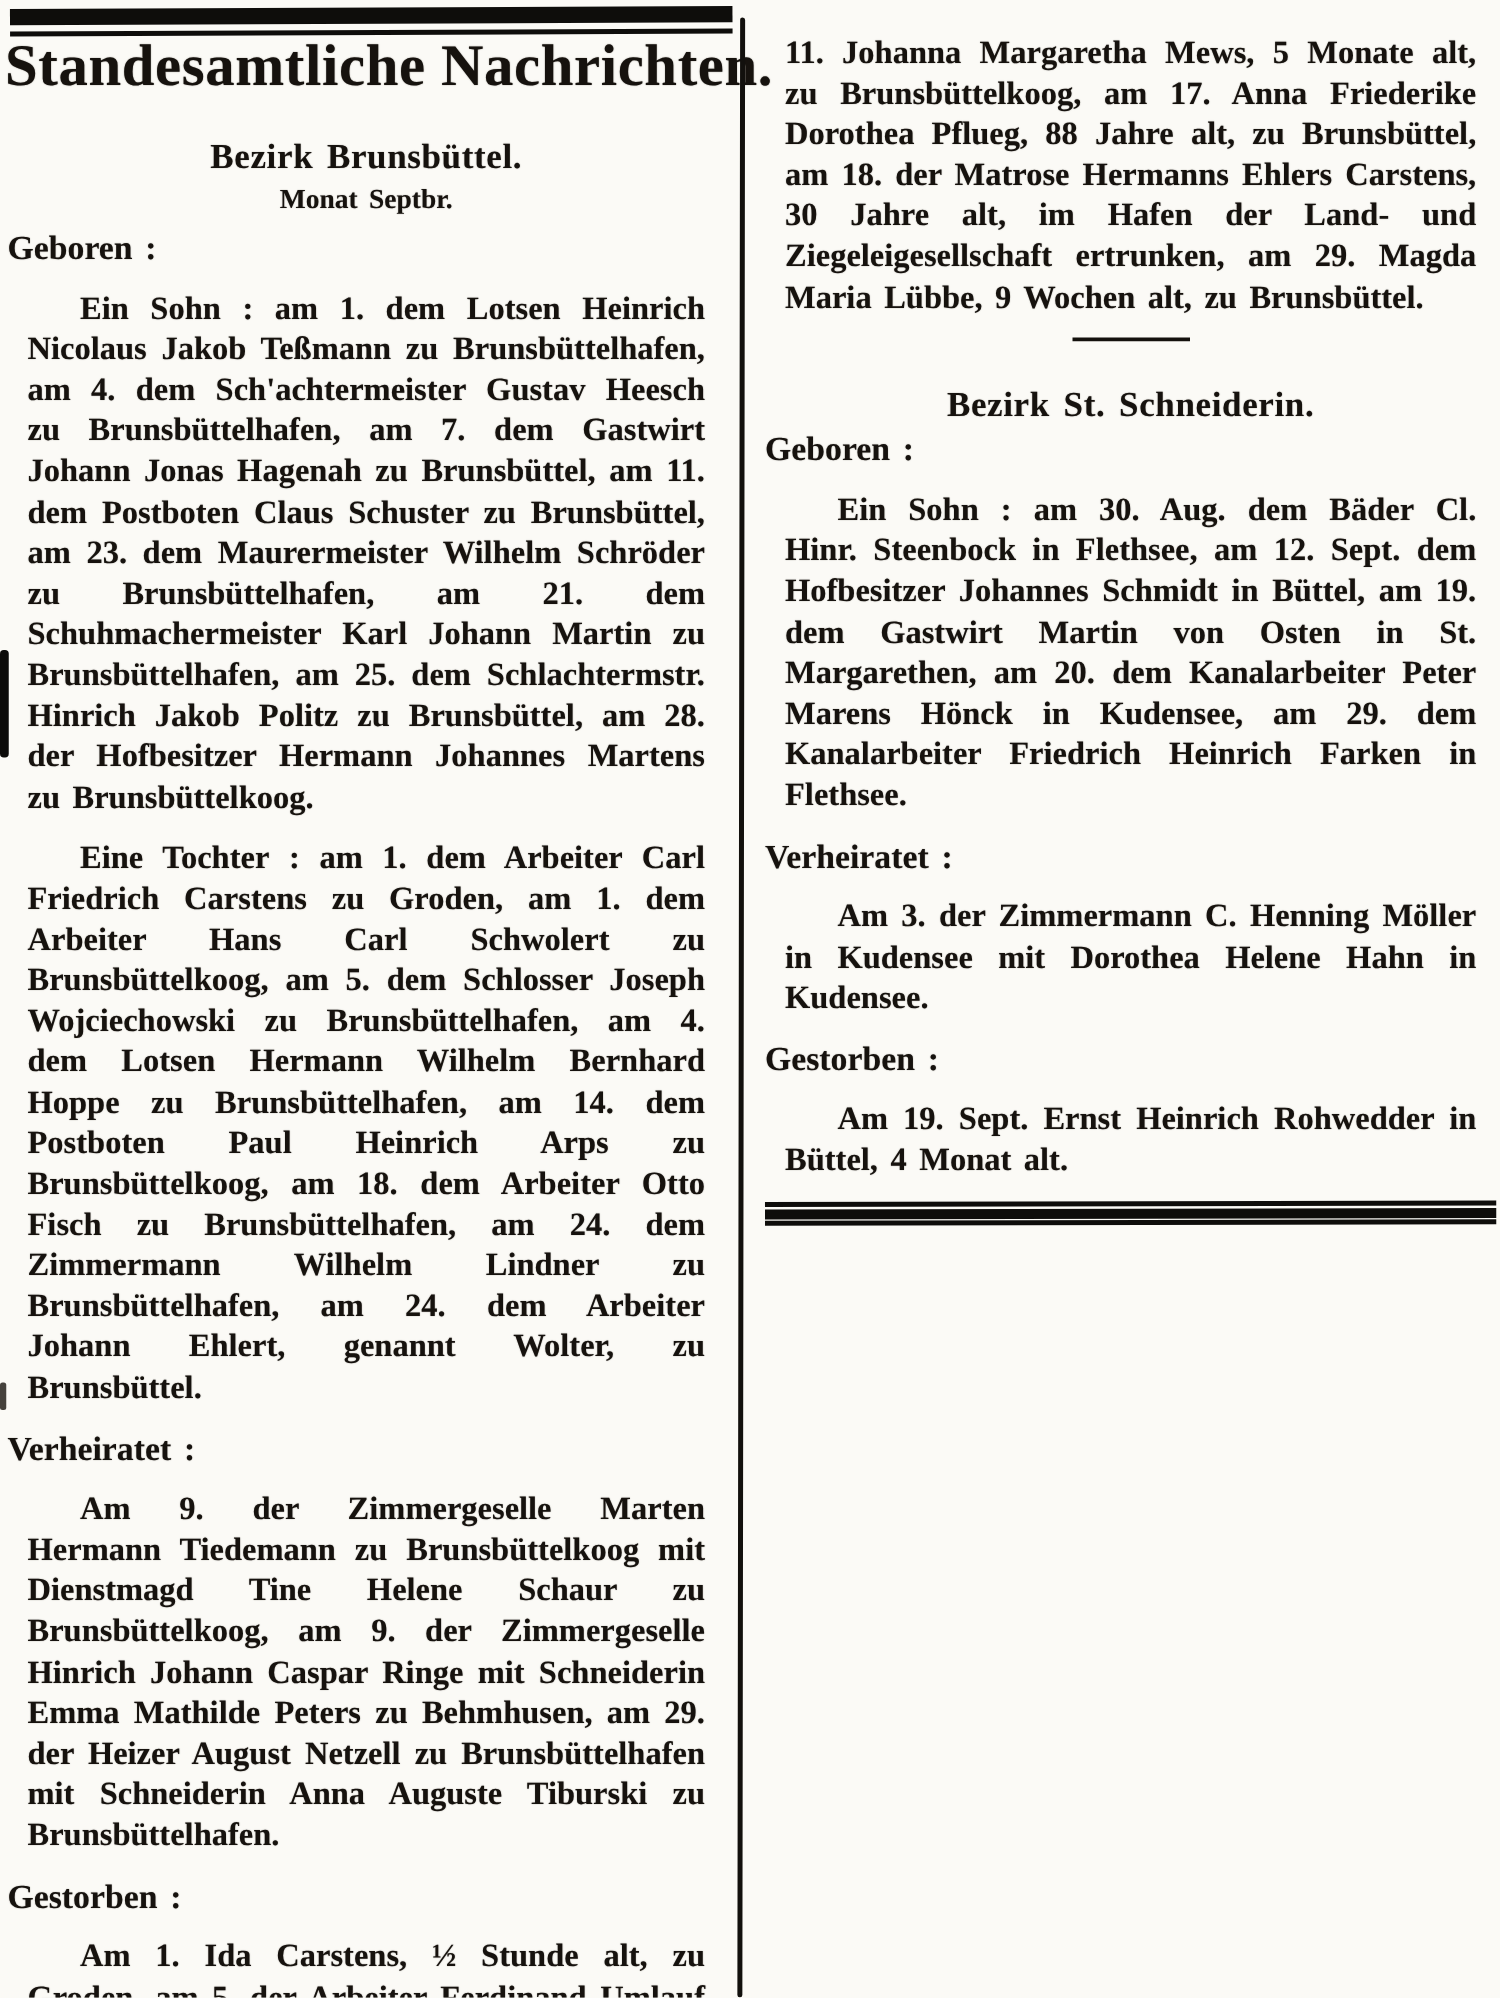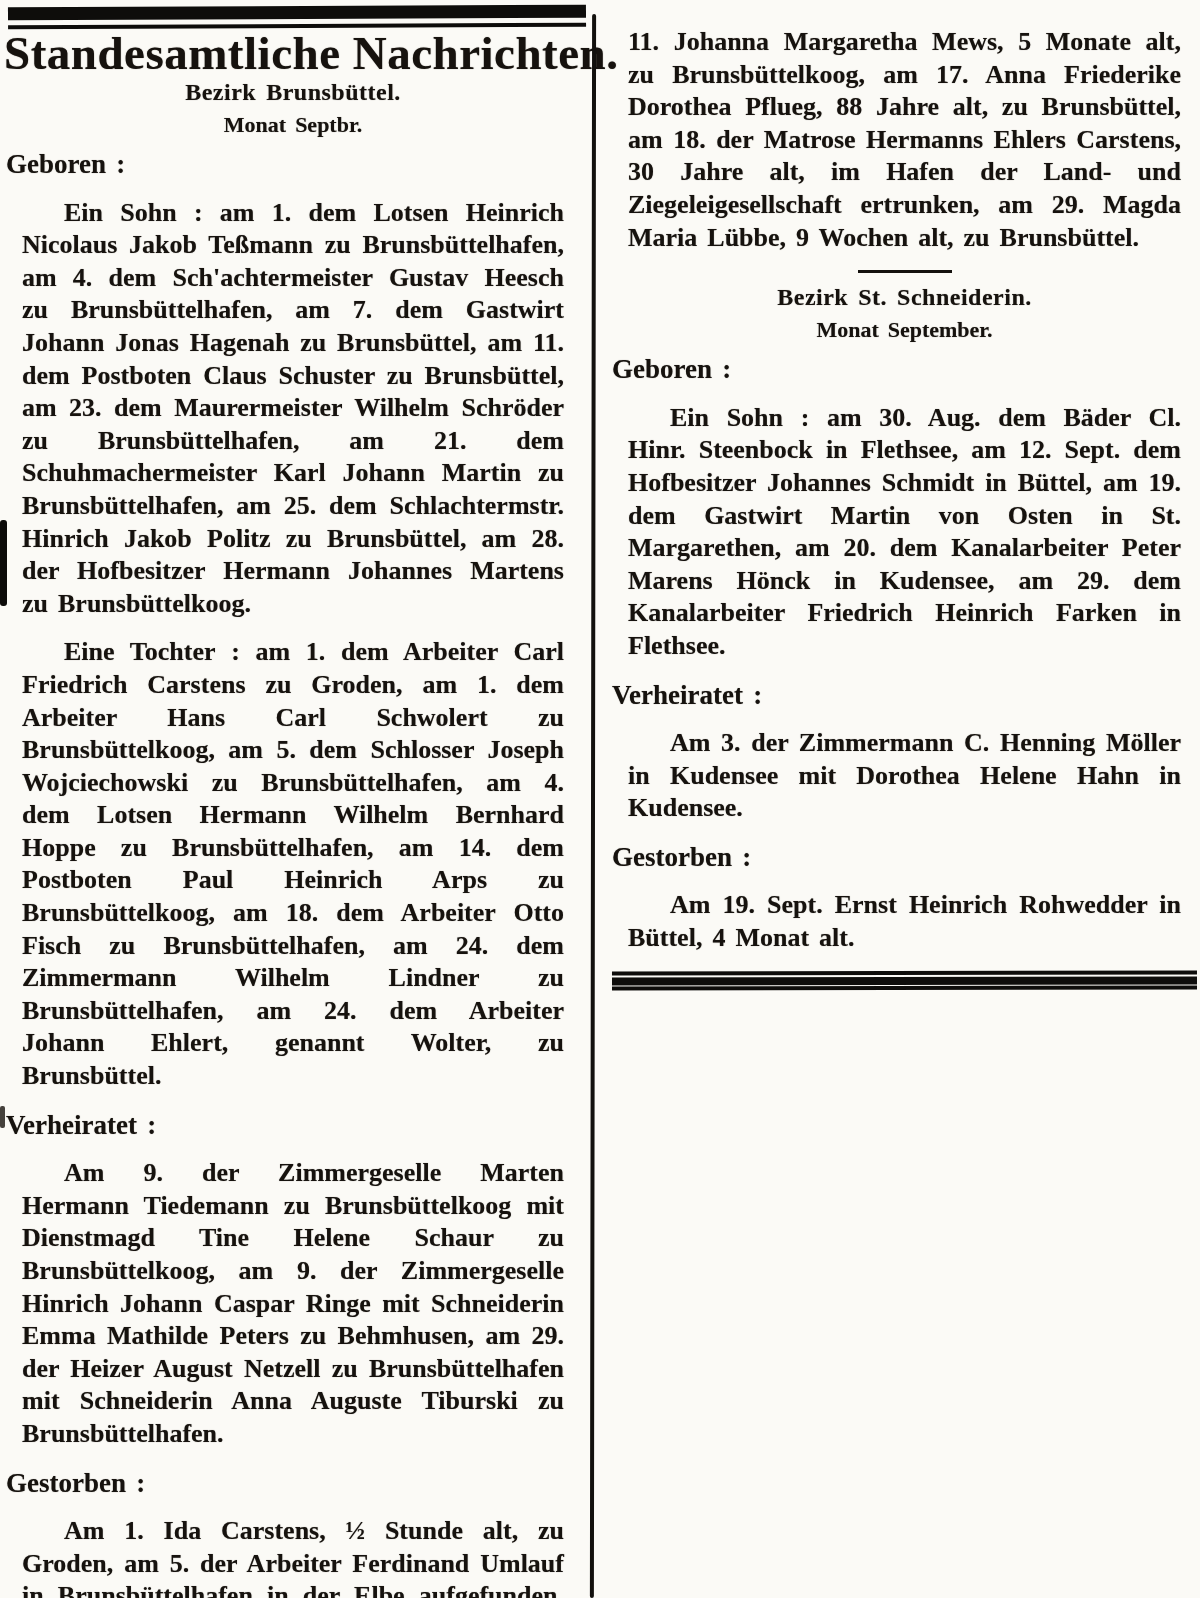--- a/index.html
+++ b/index.html
@@ -22,21 +22,21 @@
     text-align:center;font-size:47px;font-weight:700;
     letter-spacing:0.5px;white-space:nowrap;
     text-shadow:0 0 1px rgba(25,18,10,.55);
   }
   
   .col{position:absolute;font-size:26px;line-height:32.6px;font-weight:700;
        text-align:justify;word-spacing:3.5px;
        text-shadow:0 0 1px rgba(25,18,10,.45);}
   .col1{left:6px;top:74px;width:574px;}
   .col2{left:612px;top:10px;width:585px;}
-  .district{font-size:24px;line-height:36px;text-align:center;letter-spacing:0.5px;}
+  .district{font-size:28px;line-height:36px;text-align:center;letter-spacing:0.5px;margin-top:34px;}
   .month{font-size:22px;line-height:30px;text-align:center;margin-bottom:8px;}
   .sec-heading{font-size:27px;line-height:32.6px;}
   p.para{margin:16px;}
   p.indent{text-indent:42px;}
   
   .column-divider{
     position:absolute;left:591px;top:14px;width:4px;height:1584px;
     background:#12100d;border-radius:2px;transform:rotate(0.08deg);
   }
   .short-divider{width:94px;height:3px;background:#14110d;margin:9px auto 6px auto;}
@@ -78,21 +78,20 @@
     <div class="sec-heading">Gestorben :</div>
     <p class="para indent">Am 1. Ida Carstens, ½ Stunde alt, zu Groden, am 5. der Arbeiter Ferdinand Umlauf in Brunsbüttelhafen in der Elbe aufgefunden, am 5. der Tischlermeister Jochim von Hemm, 73 Jahre alt, zu Brunsbüttelhafen, am 6. Bruno Heinrich Albert Paul Wendel, 9 Tage alt, zu Brunsbüttelhafen, am 8. Walter Otto Klingsforth, 9 Tage alt, zu Brunsbüttel, am</p>
   </div>
 
   <div class="col col2">
     <p class="para">11. Johanna Margaretha Mews, 5 Monate alt, zu Brunsbüttelkoog, am 17. Anna Friederike Dorothea Pflueg, 88 Jahre alt, zu Brunsbüttel, am 18. der Matrose Hermanns Ehlers Carstens, 30 Jahre alt, im Hafen der Land- und Ziegeleigesellschaft ertrunken, am 29. Magda Maria Lübbe, 9 Wochen alt, zu Brunsbüttel.</p>
 
     <div class="short-divider"></div>
 
     <div class="district">Bezirk St. Schneiderin.</div>
-    <div class="month">Monat September.</div>
 
     <div class="sec-heading">Geboren :</div>
     <p class="para indent">Ein Sohn&nbsp;: am 30. Aug. dem Bäder Cl. Hinr. Steenbock in Flethsee, am 12. Sept. dem Hofbesitzer Johannes Schmidt in Büttel, am 19. dem Gastwirt Martin von Osten in St. Margarethen, am 20. dem Kanalarbeiter Peter Marens Hönck in Kudensee, am 29. dem Kanalarbeiter Friedrich Heinrich Farken in Flethsee.</p>
 
     <div class="sec-heading">Verheiratet :</div>
     <p class="para indent">Am 3. der Zimmermann C. Henning Möller in Kudensee mit Dorothea Helene Hahn in Kudensee.</p>
 
     <div class="sec-heading">Gestorben :</div>
     <p class="para indent">Am 19. Sept. Ernst Heinrich Rohwedder in Büttel, 4 Monat alt.</p>
 

